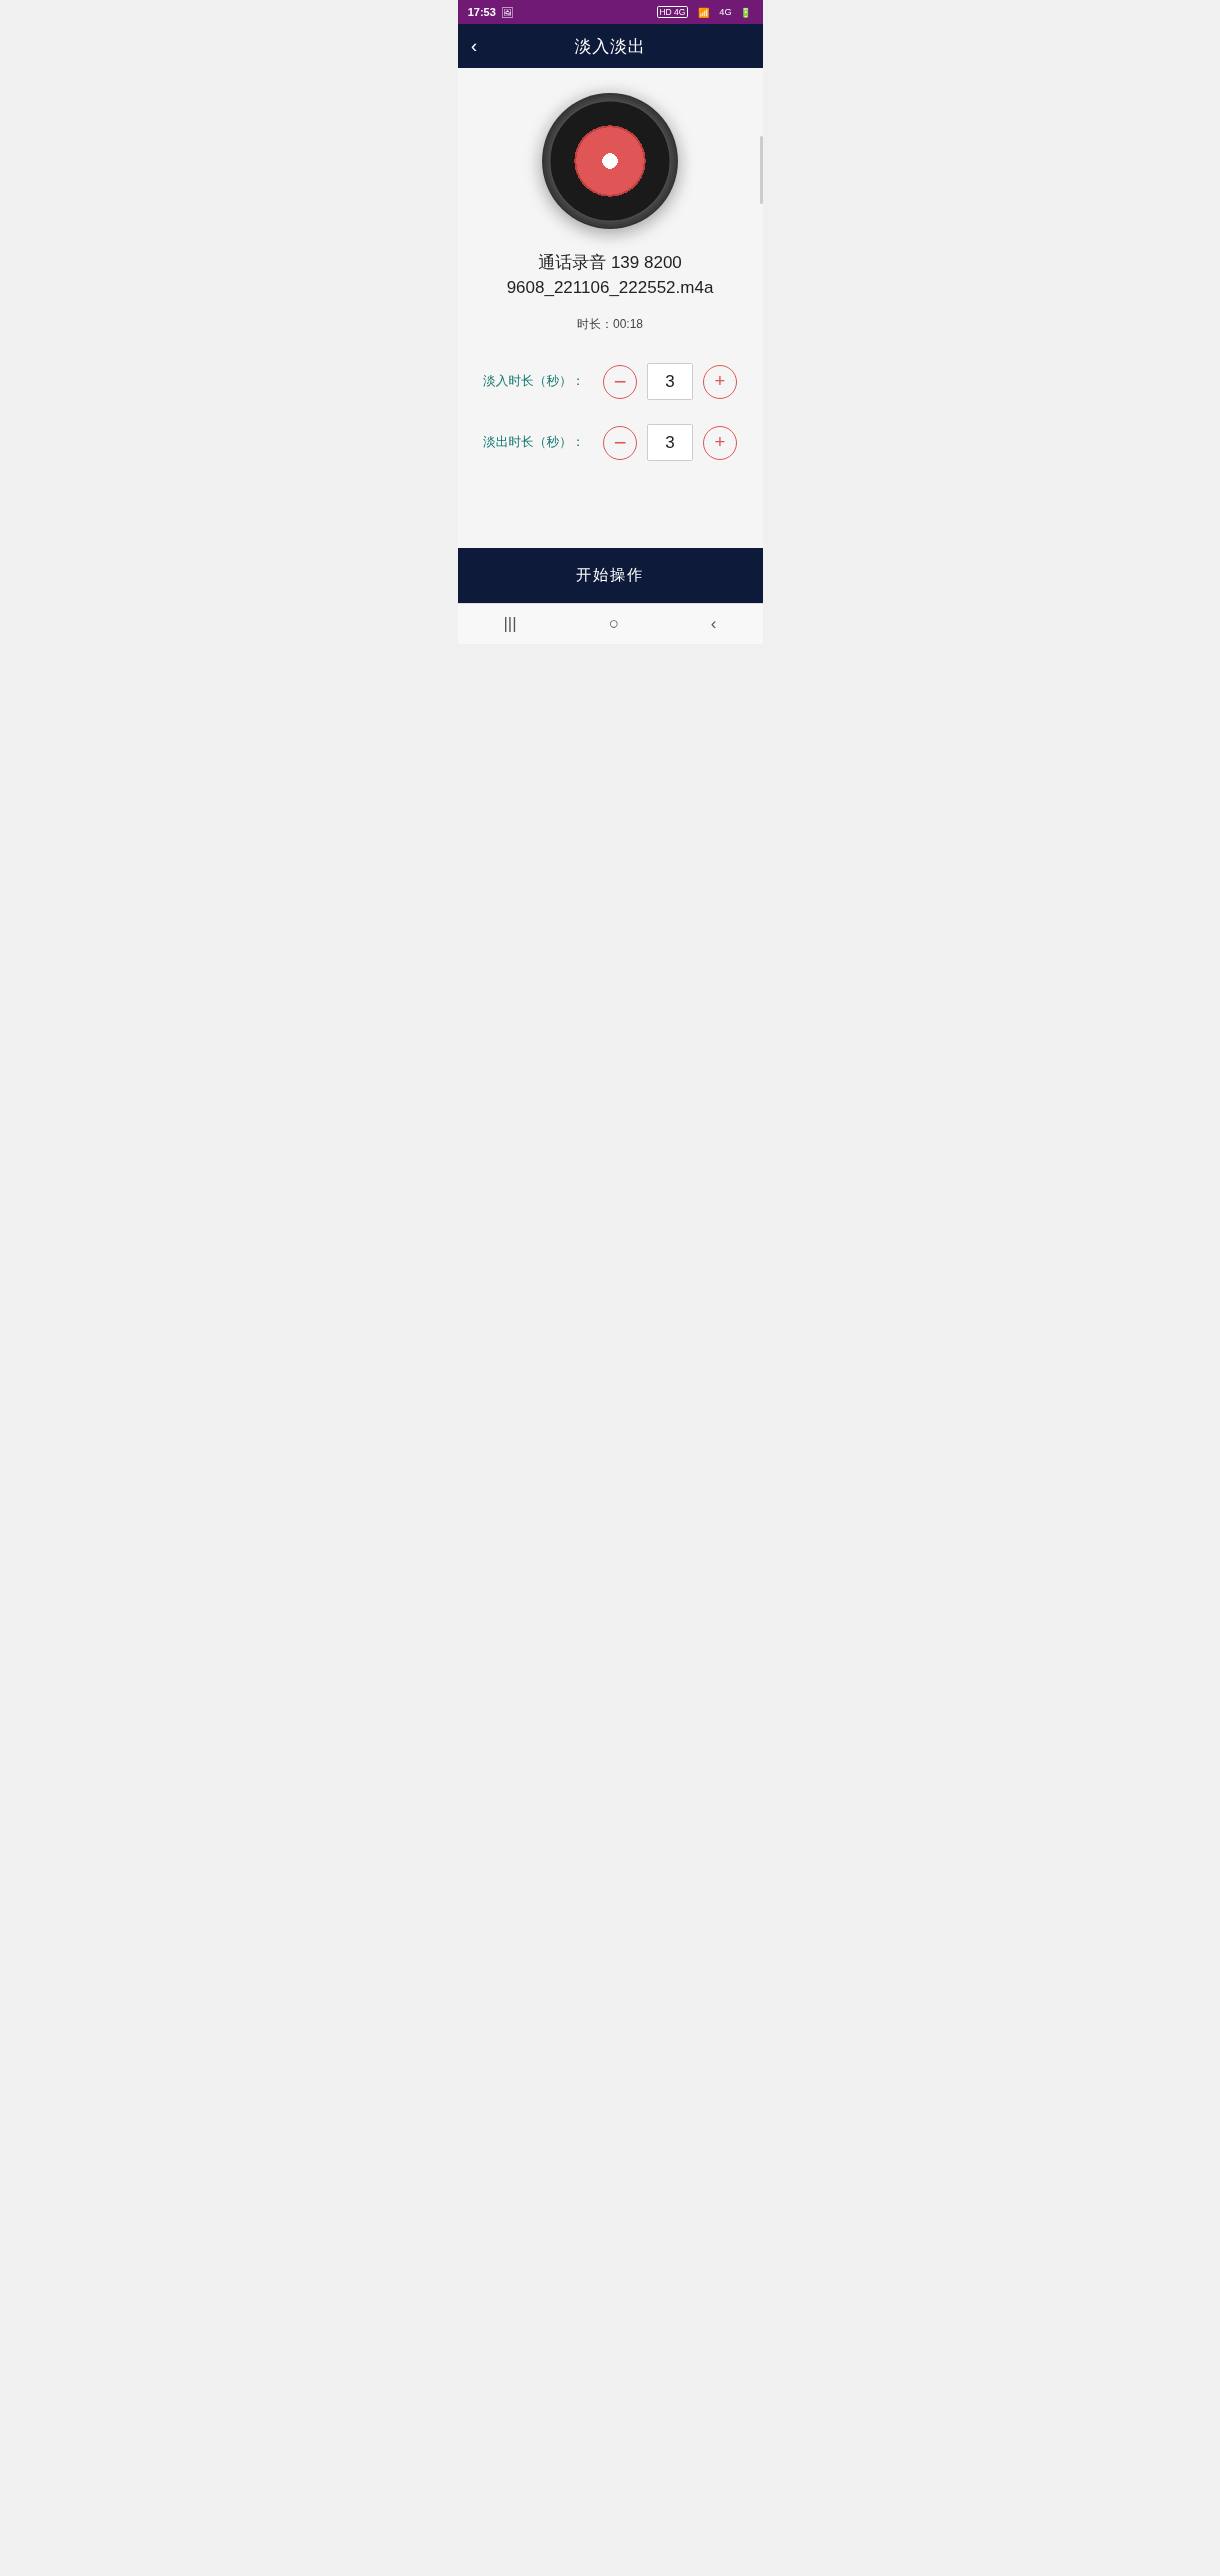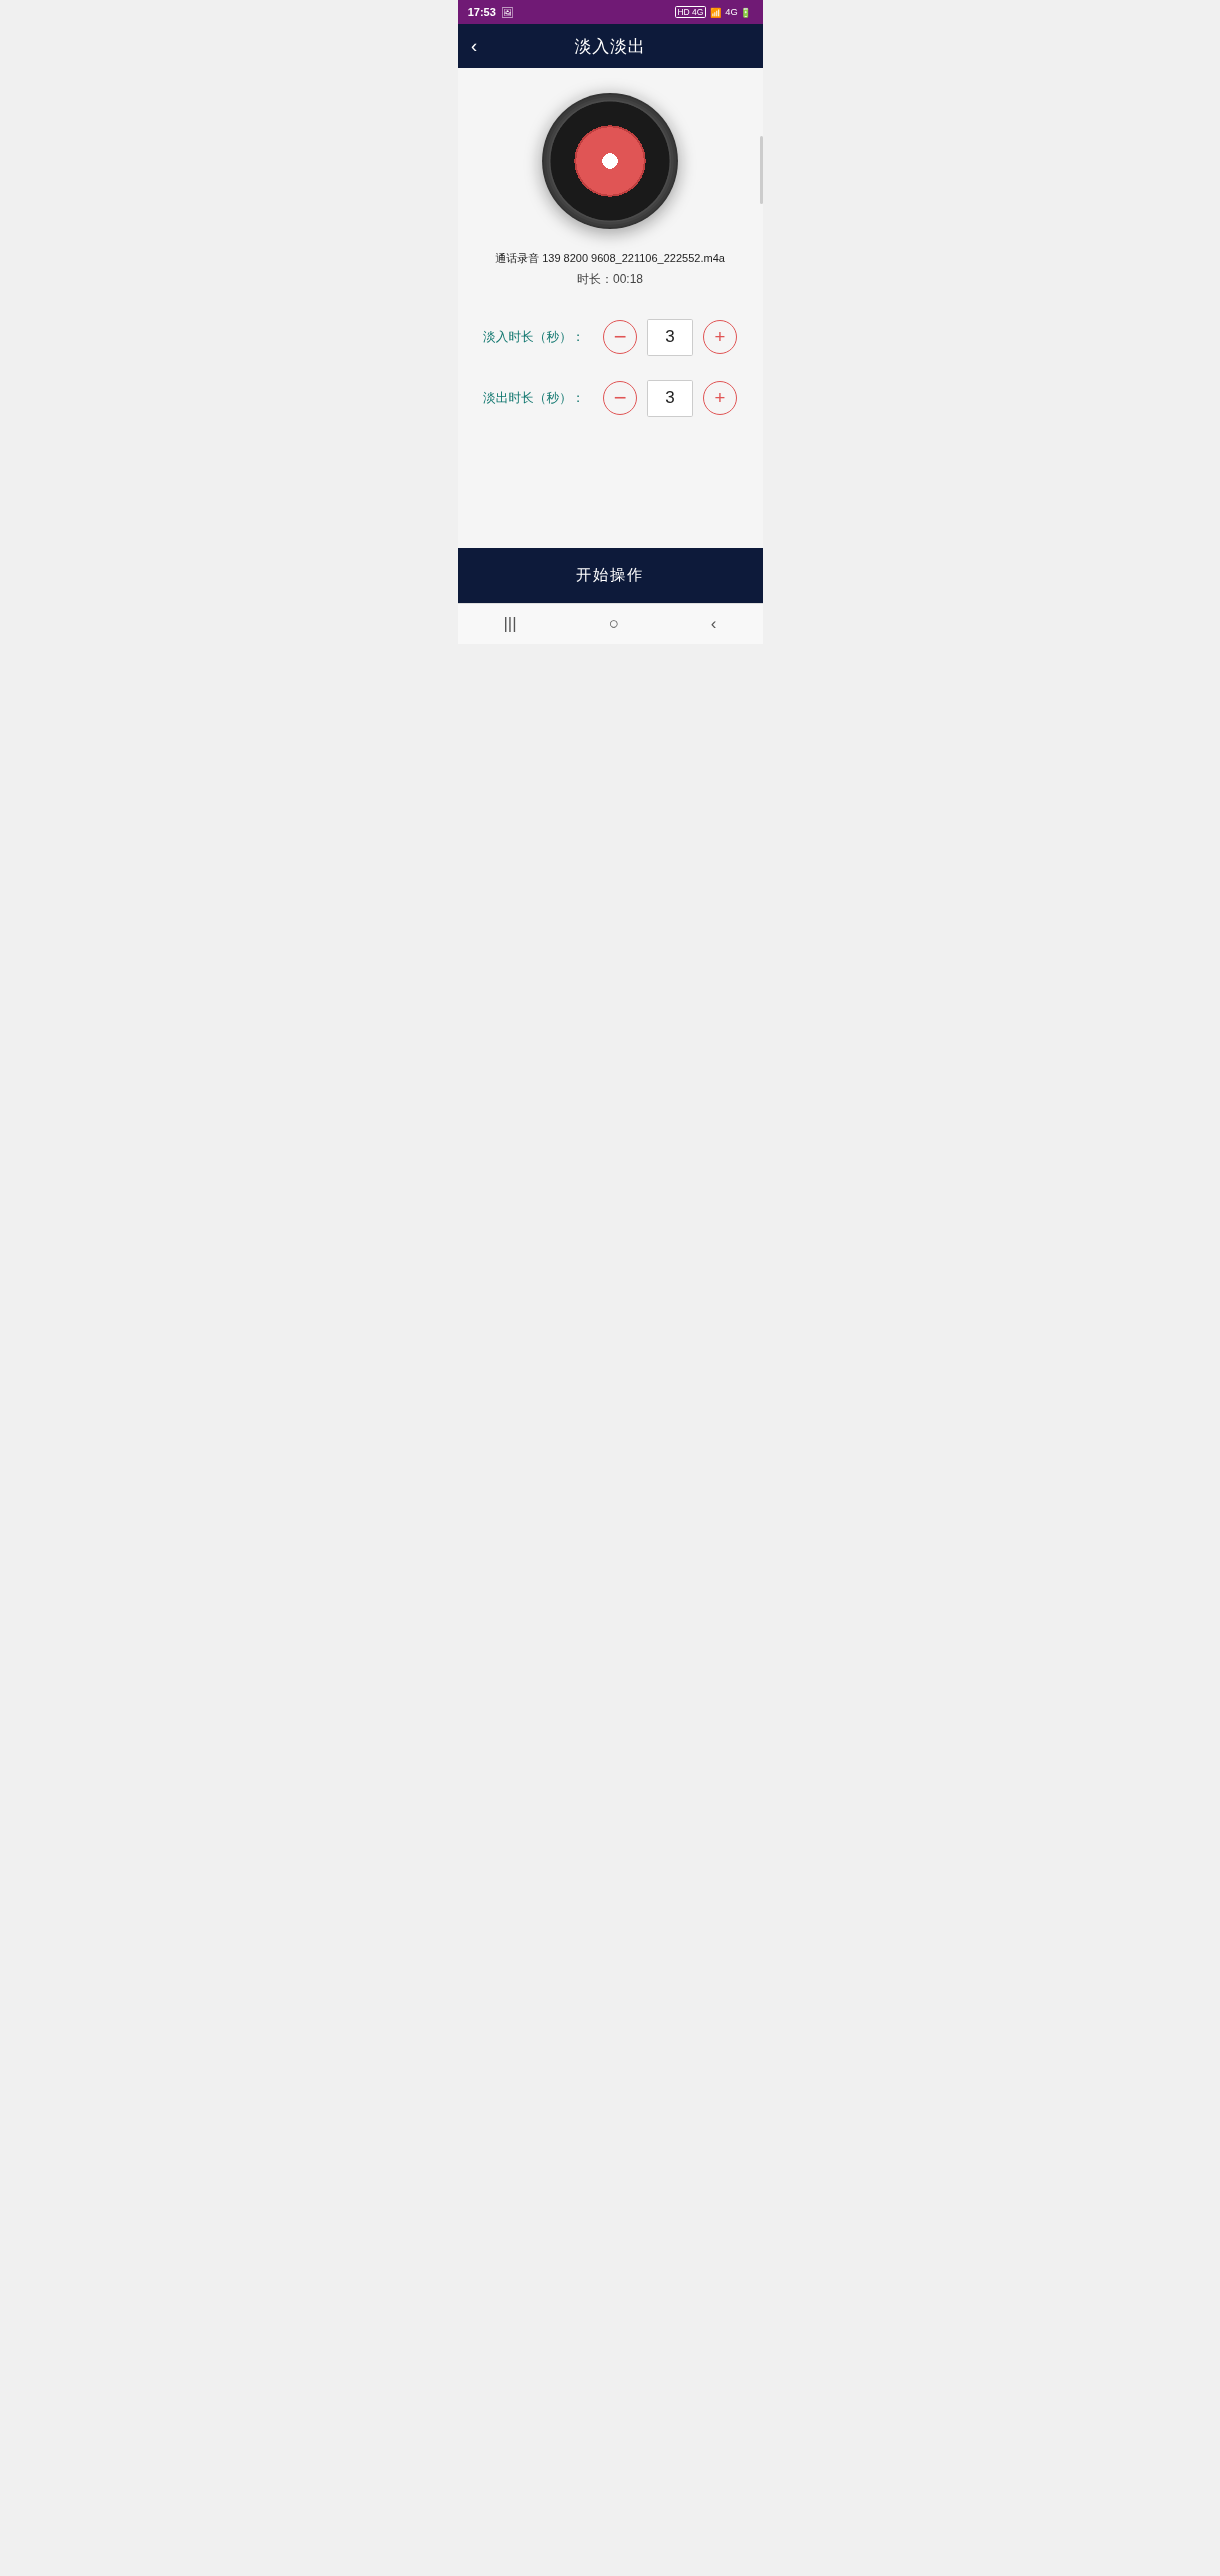--- a/index.html
+++ b/index.html
@@ -21,21 +21,21 @@
       color: #fff;
       height: 24px;
       display: flex;
       align-items: center;
       justify-content: space-between;
       padding: 0 10.2px;
       font-size: 10.2px;
       flex-shrink: 0;
     }
     .status-left { display: flex; align-items: center; gap: 5.1px; }
-    .status-right { display: flex; align-items: center; gap: 3px; font-size: 9.3px; }
+    .status-right { display: flex; align-items: center; gap: 9px; font-size: 9.3px; }
     .status-time { font-weight: 600; font-size: 11px; }
 
     
     .header {
       background: #0d1a3a;
       color: #fff;
       height: 44px;
       display: flex;
       align-items: center;
       justify-content: center;
@@ -117,24 +117,24 @@
         0 0 0 4.2px rgba(255,255,255,0.04),
         0 0 0 6.8px rgba(255,255,255,0.04),
         0 0 0 9.3px rgba(255,255,255,0.03),
         0 0 0 12px rgba(255,255,255,0.03),
         0 0 0 14.4px rgba(255,255,255,0.03),
         0 0 0 17px rgba(255,255,255,0.03);
     }
 
     
     .file-name {
-      font-size: 11px;
+      font-size: 17px;
       color: #222;
       text-align: center;
-      margin-bottom: 5px;
+      margin-bottom: 15px;
       font-weight: 400;
       line-height: 1.5;
     }
     .file-duration {
       font-size: 12px;
       color: #444;
       margin-bottom: 30.5px;
     }
 
     

